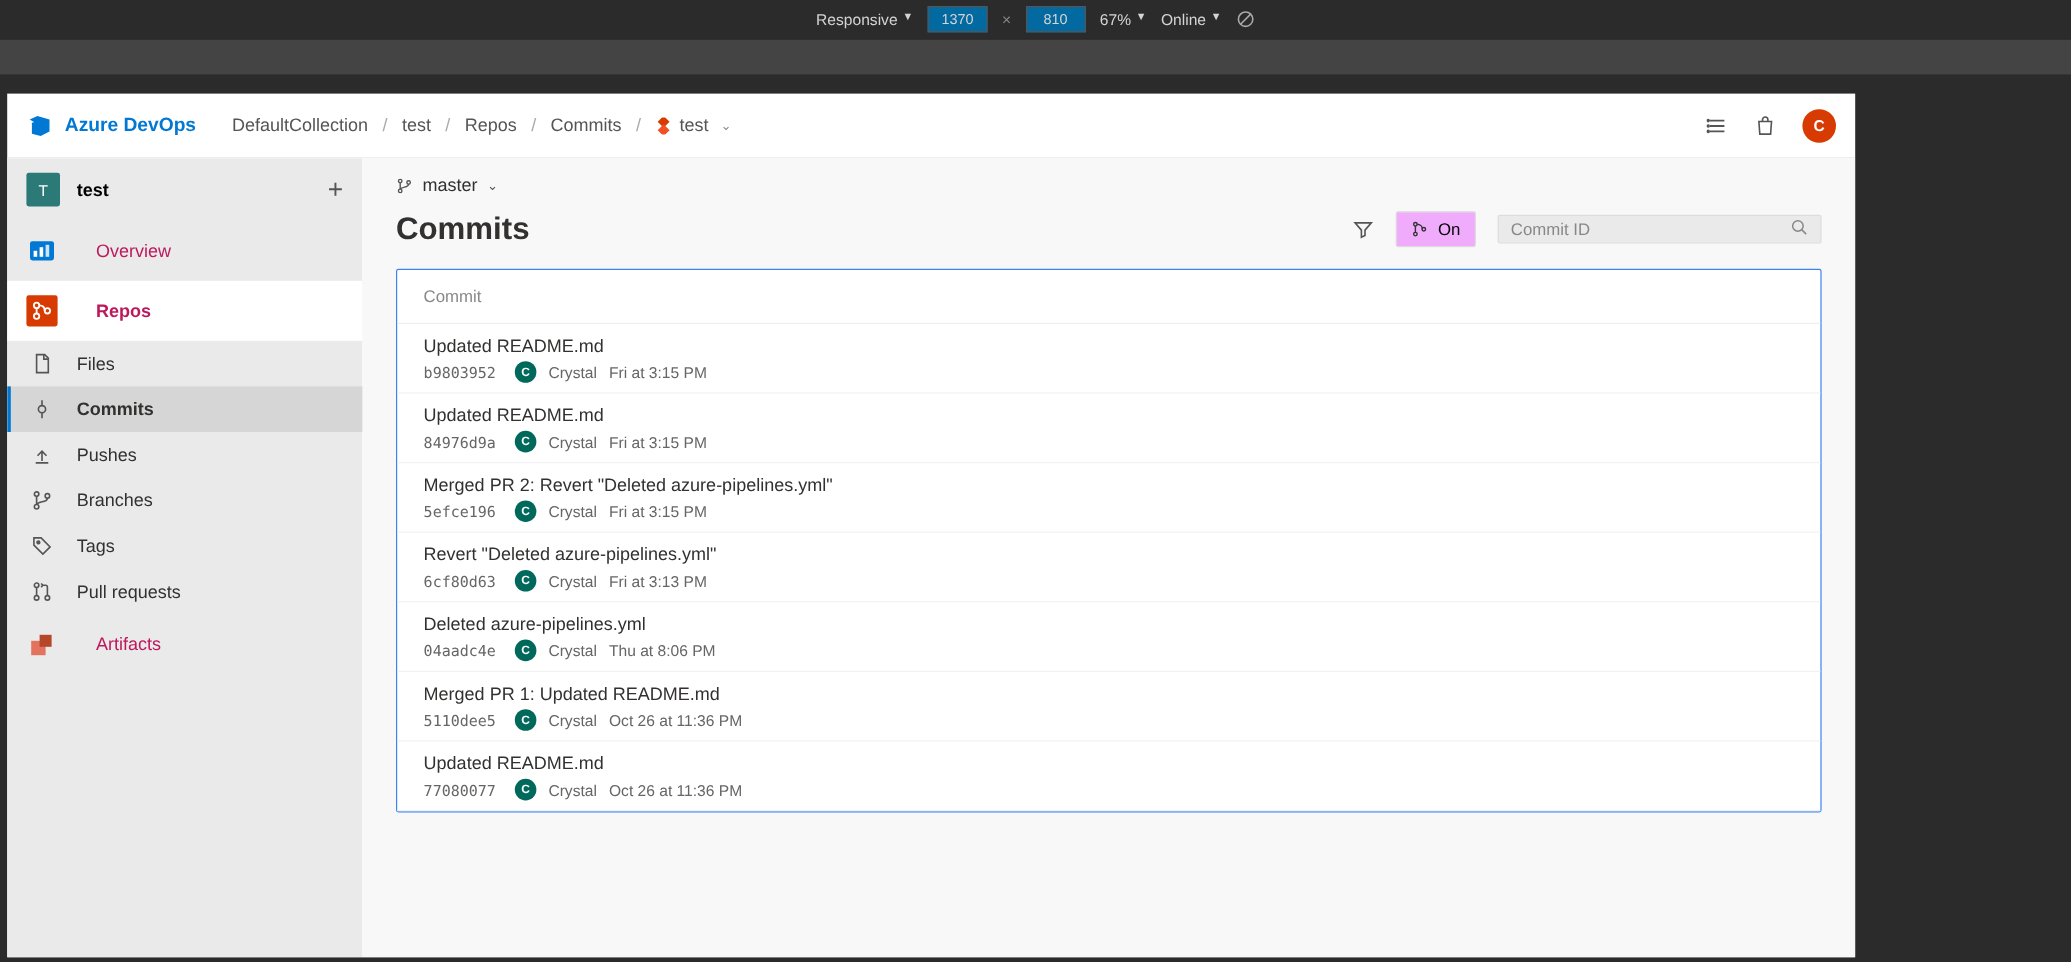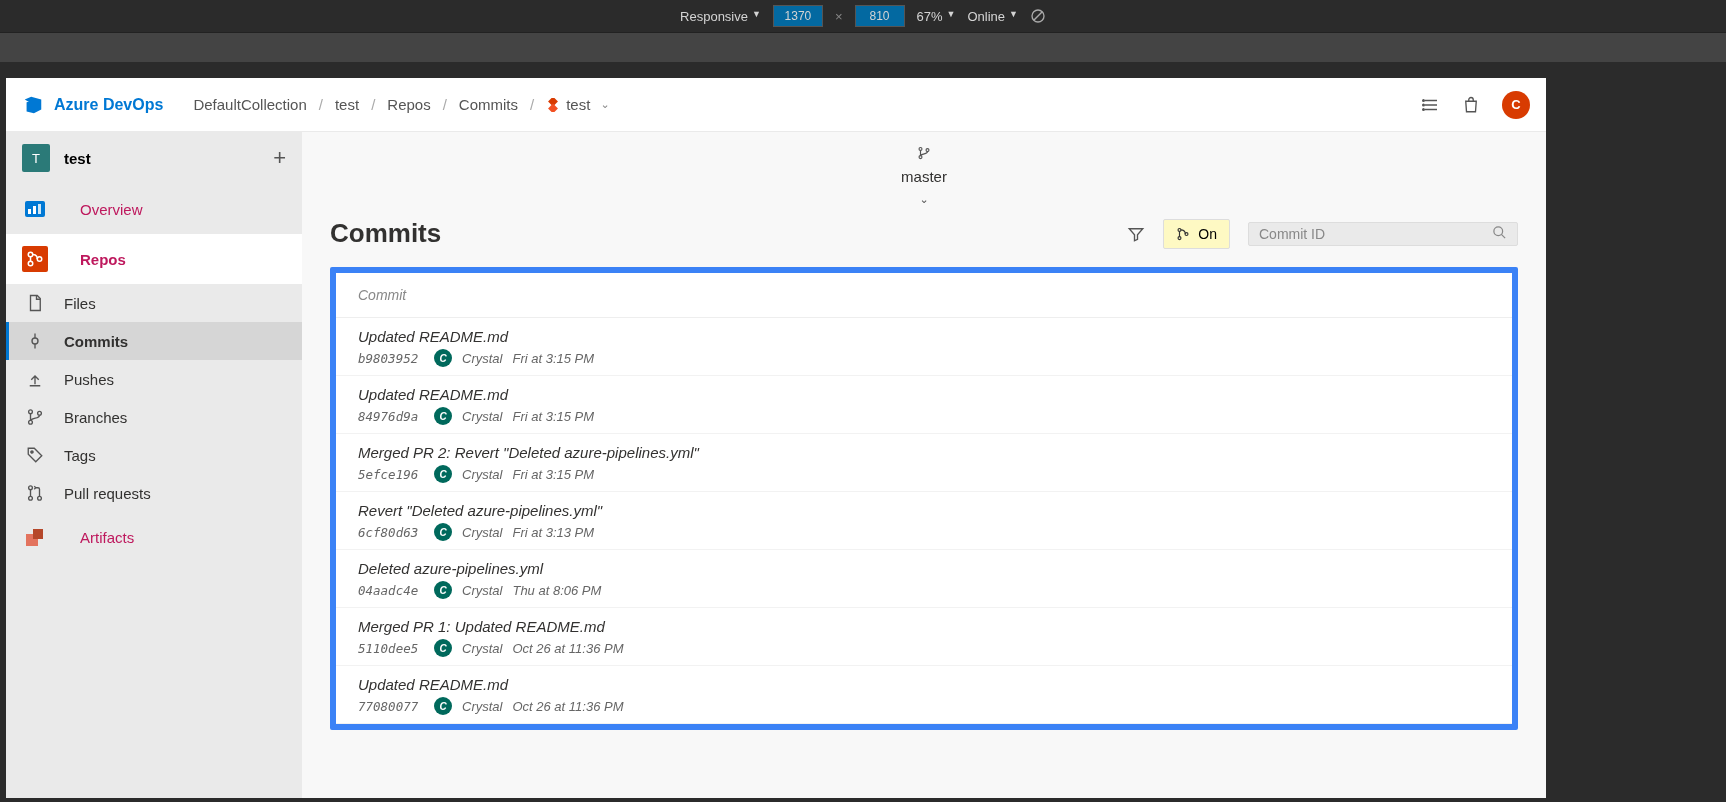--- a/index.html
+++ b/index.html
@@ -30,32 +30,32 @@
 .plus-icon { font-size:22px; color:#555; cursor:pointer; }
 .nav-item { display:flex; align-items:center; padding:12px 16px; gap:32px; cursor:pointer; font-size:15px; color:#be185d; }
 .nav-item.active { background:#fff; font-weight:600; }
 .nav-item .nav-icon { width:26px; height:26px; display:flex; align-items:center; justify-content:center; }
 .nav-item.repos .nav-icon { background:#d83b01; border-radius:2px; }
 .sub-item { display:flex; align-items:center; padding:10px 16px 10px 20px; gap:20px; cursor:pointer; font-size:15px; color:#323130; position:relative; }
 .sub-item .sub-icon { width:18px; height:18px; color:#555; }
 .sub-item.selected { background:#d6d6d6; font-weight:600; }
 .sub-item.selected::before { content:""; position:absolute; left:0; top:0; bottom:0; width:3px; background:#0078d4; }
 .main { flex:1; background:#f8f8f8; overflow:auto; }
-.branch-row { padding:14px 28px 4px; display:flex; align-items:center; gap:8px; font-size:15px; color:#323130;flex-direction:column; }
+.branch-row { padding:14px 28px 4px; display:flex; align-items:center; gap:8px; font-size:15px; color:#323130; }
 .branch-row .chev { font-size:11px; color:#555; }
 .title-row { display:flex; align-items:center; padding:8px 28px 18px; }
 .page-title { font-size:26px; font-weight:600; color:#323130; }
 .title-right { margin-left:auto; display:flex; align-items:center; gap:18px; }
 .filter-icon { width:18px; height:18px; color:#555; cursor:pointer; }
-.graph-toggle { display:flex; align-items:center; gap:8px; background:#fef9c3; border:1px solid #ddd; padding:6px 12px; border-radius:2px; cursor:pointer; font-size:14px; }
+.graph-toggle { display:flex; align-items:center; gap:8px; background:#f0abfc; border:1px solid #ddd; padding:6px 12px; border-radius:2px; cursor:pointer; font-size:14px; }
 .search-box { display:flex; align-items:center; background:#eaeaea; border:1px solid #ddd; padding:2px 10px; width:270px; border-radius:2px; }
 .search-box input { border:none; background:transparent; outline:none; font-size:14px; flex:1; color:#333; }
 .search-box input::placeholder { color:#888; }
 .search-box .mag { color:#888; font-size:14px; }
-.list-card { margin:0 28px 28px; background:#fff; border:6px solid #3b82f6; border-radius:2px;font-style:italic; }
+.list-card { margin:0 28px 28px; background:#fff; border:1px solid #3b82f6; border-radius:2px; }
 .list-header { padding:14px 22px; color:#888; font-size:14px; border-bottom:1px solid #eee; }
 .commit-row { padding:10px 22px 8px; border-bottom:1px solid #f2f2f2; cursor:pointer; }
 .commit-title { font-size:15px; color:#323130; margin-bottom:4px; }
 .commit-meta { display:flex; align-items:center; gap:10px; font-size:13px; color:#666; }
 .hash { font-family:Consolas,monospace; font-size:12.5px; color:#666; width:66px; }
 .avatar-small { width:18px; height:18px; border-radius:50%; background:#00695c; color:#fff; display:flex; align-items:center; justify-content:center; font-size:10px; font-weight:600; }
 .rotate-ban { width:16px; height:16px; }
 .index-guide { background:#444; height:30px; border-top:1px solid #222; }
 </style>
 </head>

